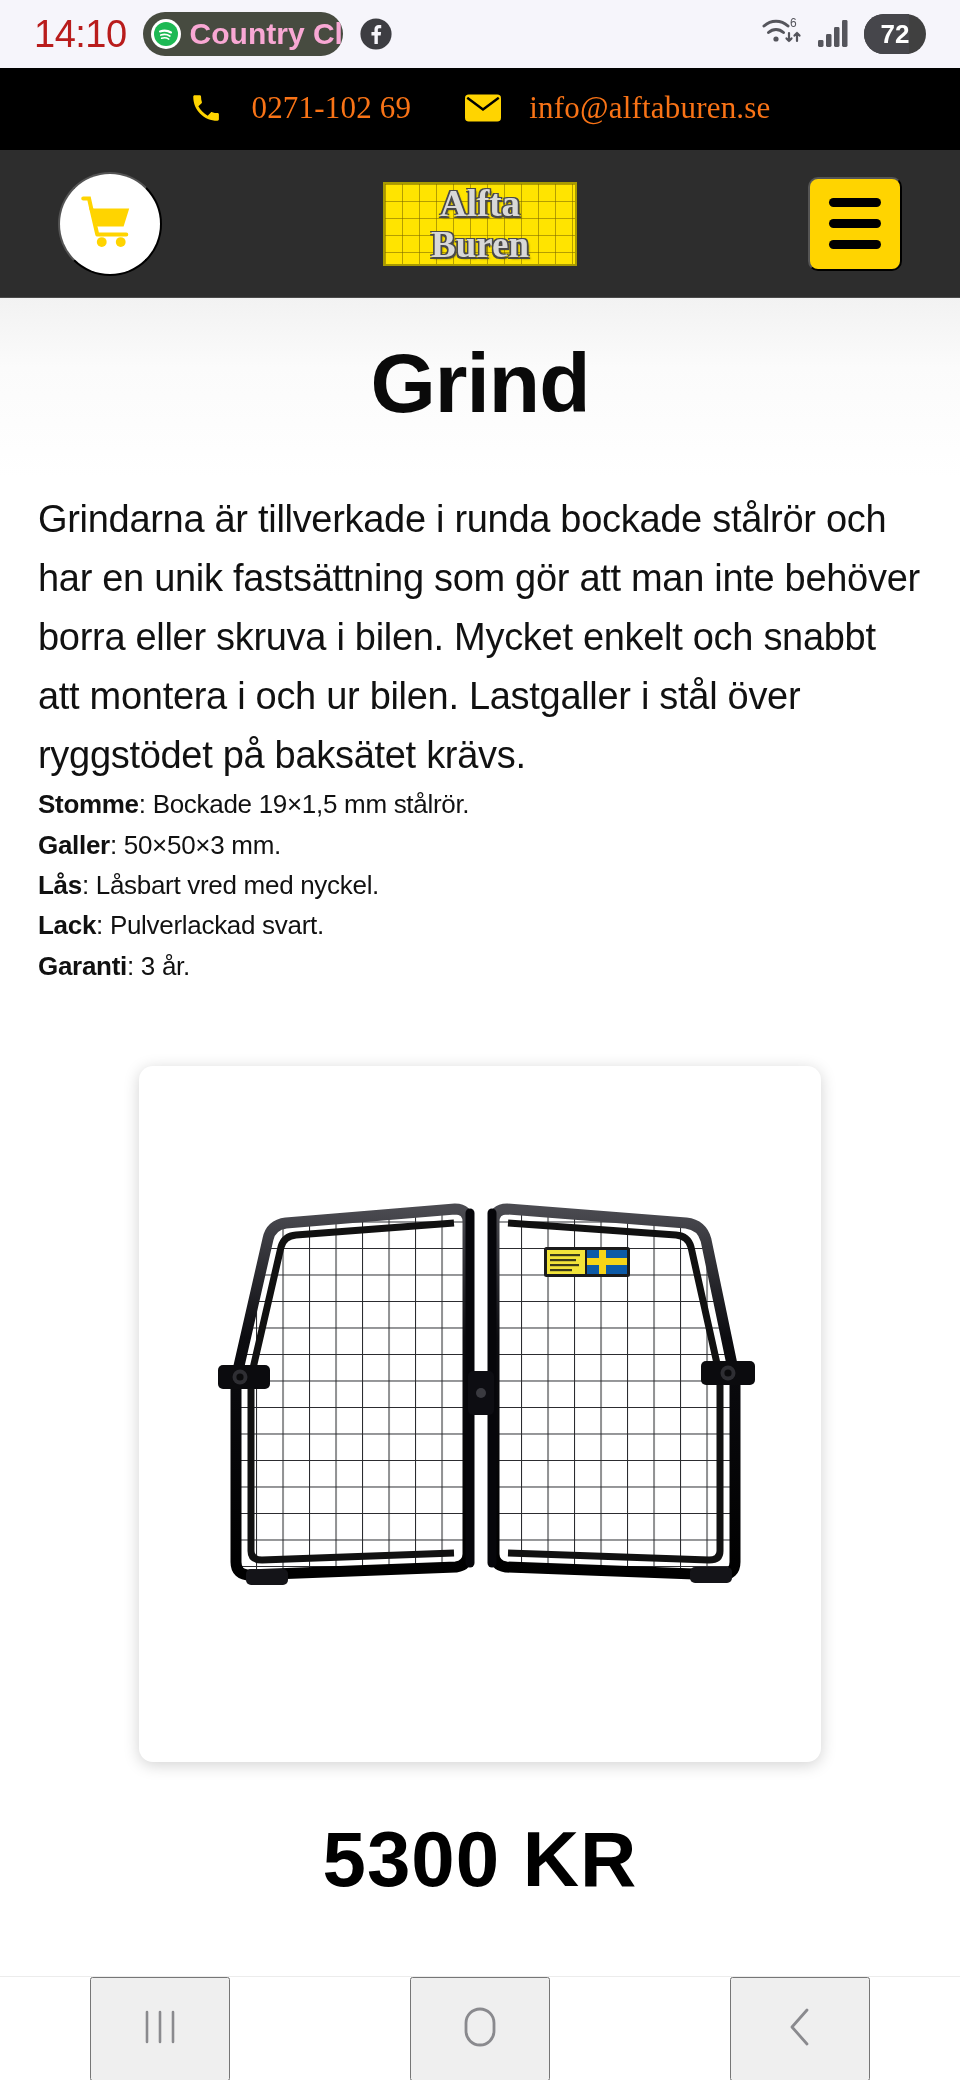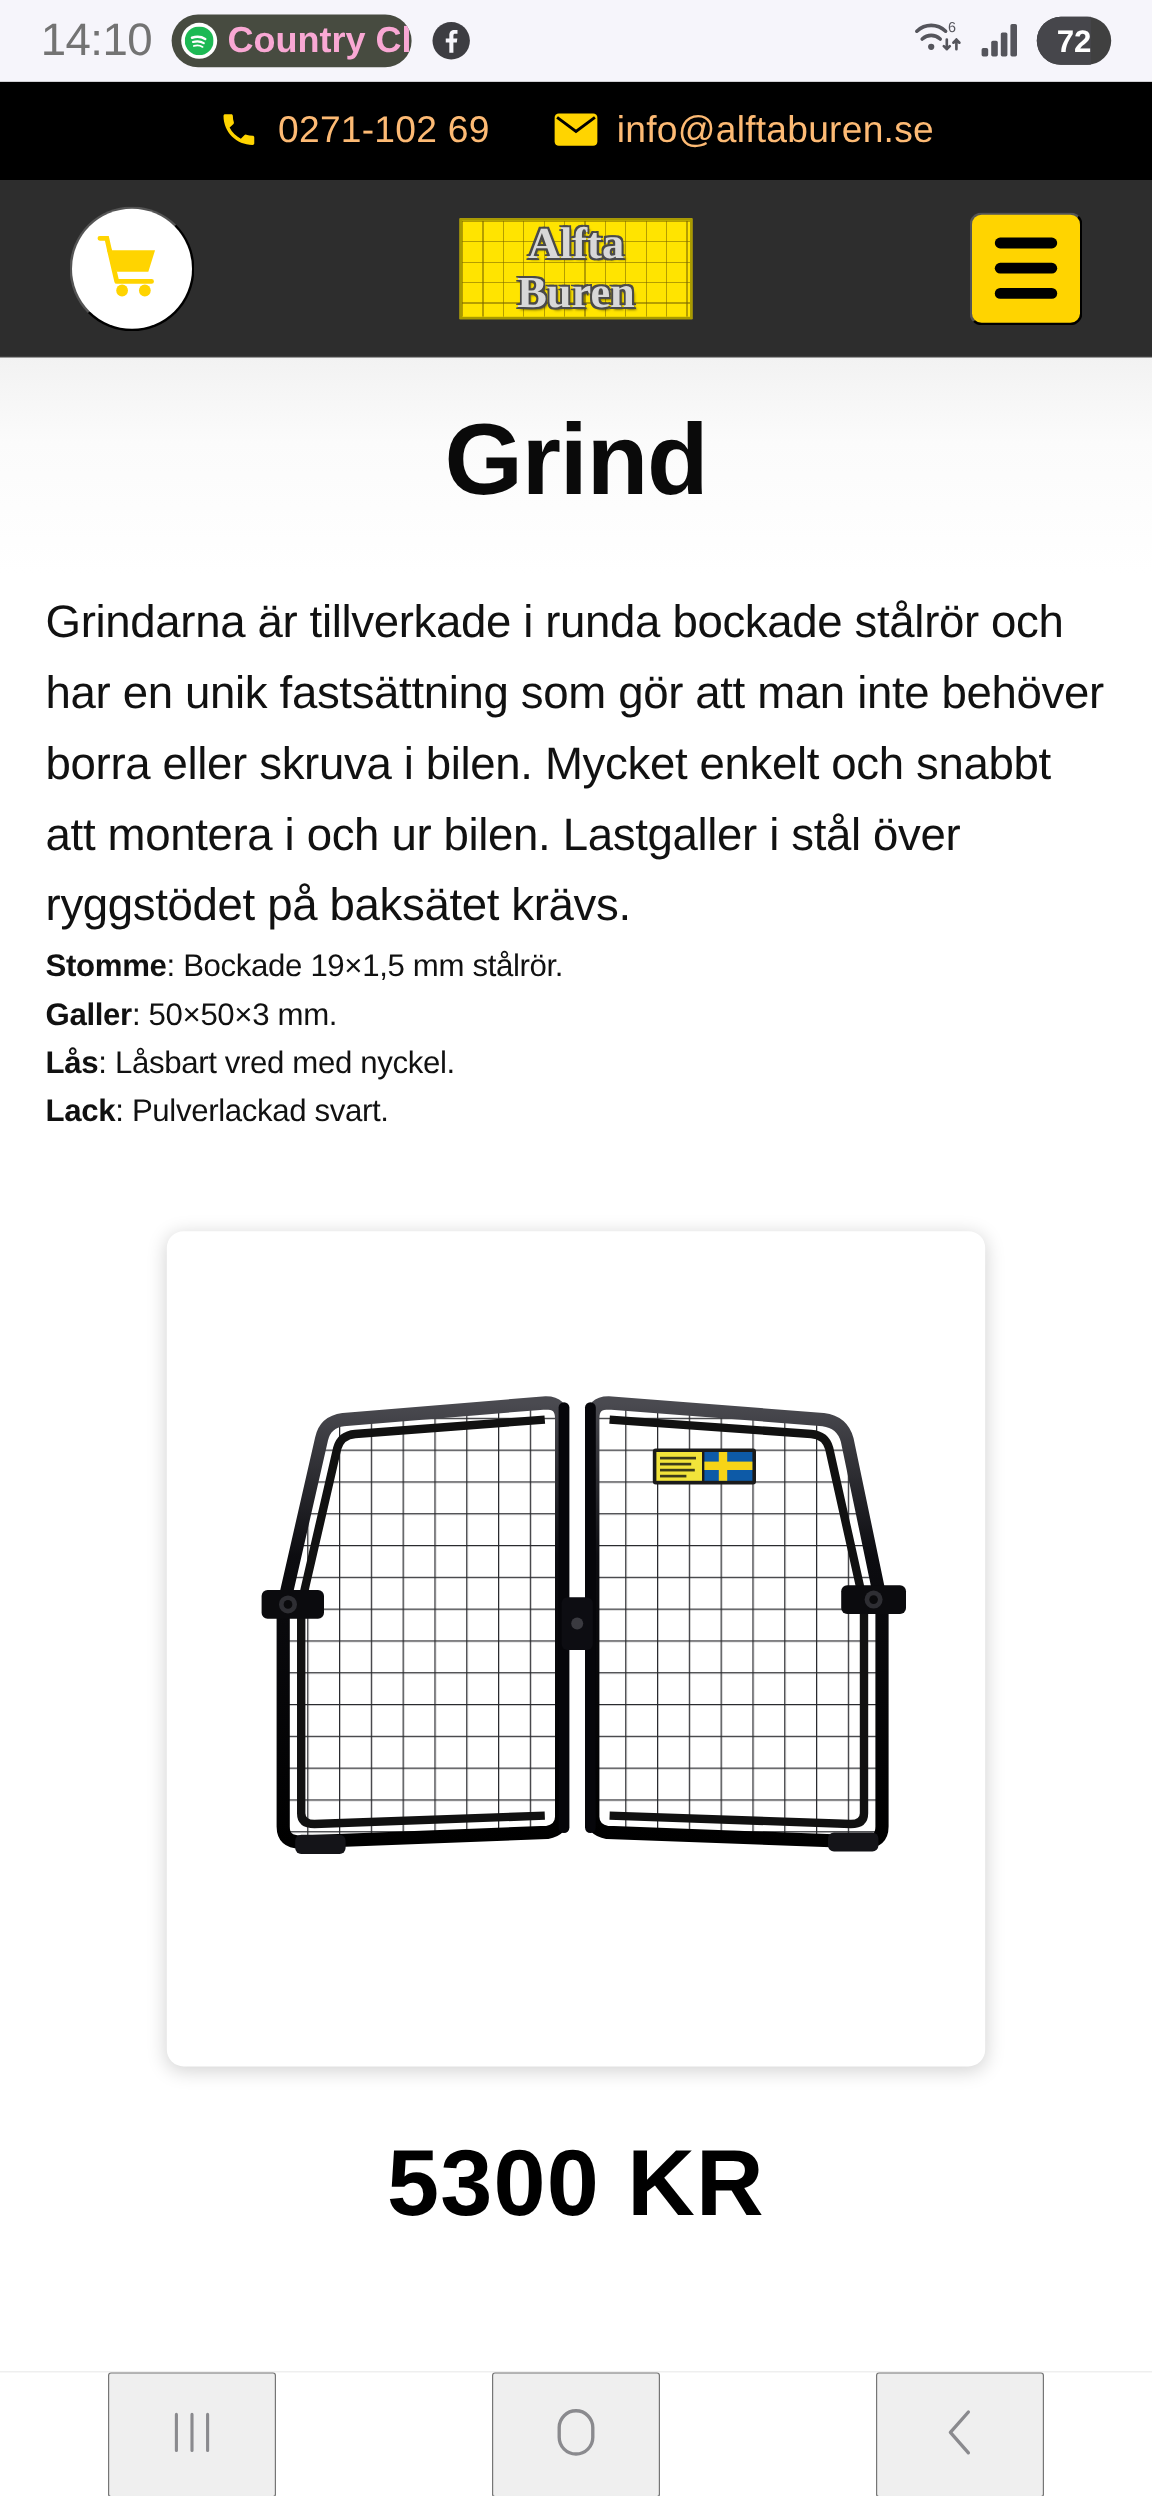--- a/index.html
+++ b/index.html
@@ -13,21 +13,21 @@
 
   
   .statusbar{
     height:68px; width:960px;
     background:#f6f5fb;
     display:flex; align-items:center;
     padding:0 34px;
     position:relative;
   }
   .sb-time{
-    font-size:38px; color:#737373; letter-spacing:-0.5px;
+    font-size:38px; color:#b91c1c; letter-spacing:-0.5px;
     font-family:"Liberation Sans", sans-serif;
   }
   .sb-chip{
     margin-left:16px;
     height:44px; max-width:200px;
     background:#474b40;
     border-radius:22px;
     display:flex; align-items:center;
     padding:0 12px 0 8px;
     overflow:hidden;
@@ -79,24 +79,25 @@
   .cb-row{
     display:flex; align-items:center; justify-content:center;
     gap:54px;
   }
   .cb-row2{ margin-top:10px; }
   .cb-item{
     display:flex; align-items:center; gap:16px;
   }
   .cb-ico{ color:#ffd400; display:flex; align-items:center; flex:none; }
   .cb-txt{
-    color:#fdba74; font-size:31px;
-    font-family:Liberation Sans, sans-serif;
+    color:#f97316; font-size:31px;
+    font-family:Liberation Serif, serif;
     letter-spacing:0.2px;
     white-space:nowrap;
+    margin-left:12px;
   }
 
   
   .navbar{
     background:#2d2d2d;
     width:960px; height:148px;
     display:flex; align-items:center;
     padding:0 58px;
     position:relative;
     border-bottom:1px solid #4a4a4a;
@@ -329,20 +330,23 @@
   </div>
   <div class="spec-line">
     <b>Galler</b><span>: </span><span>50×50×3 mm.</span>
   </div>
   <div class="spec-line">
     <b>Lås</b><span>: </span><span>Låsbart vred med nyckel.</span>
   </div>
   <div class="spec-line">
     <b>Lack</b><span>: </span><span>Pulverlackad svart.</span>
   </div>
+  <div class="spec-line">
+    <b>Garanti</b><span>: </span><span>3 år.</span>
+  </div>
 
   <div class="img-card">
     <span>
       <svg width="660" height="650" viewBox="0 0 660 650">
         <defs>
           <pattern id="mesh" width="26.5" height="26.5" patternUnits="userSpaceOnUse">
             <path d="M0 0H26.5M0 0V26.5" stroke="#17181c" stroke-width="2.1" fill="none"></path>
           </pattern>
           <linearGradient id="tube" x1="0" y1="0" x2="0" y2="1">
             <stop offset="0%" stop-color="#4a4a50"></stop>

